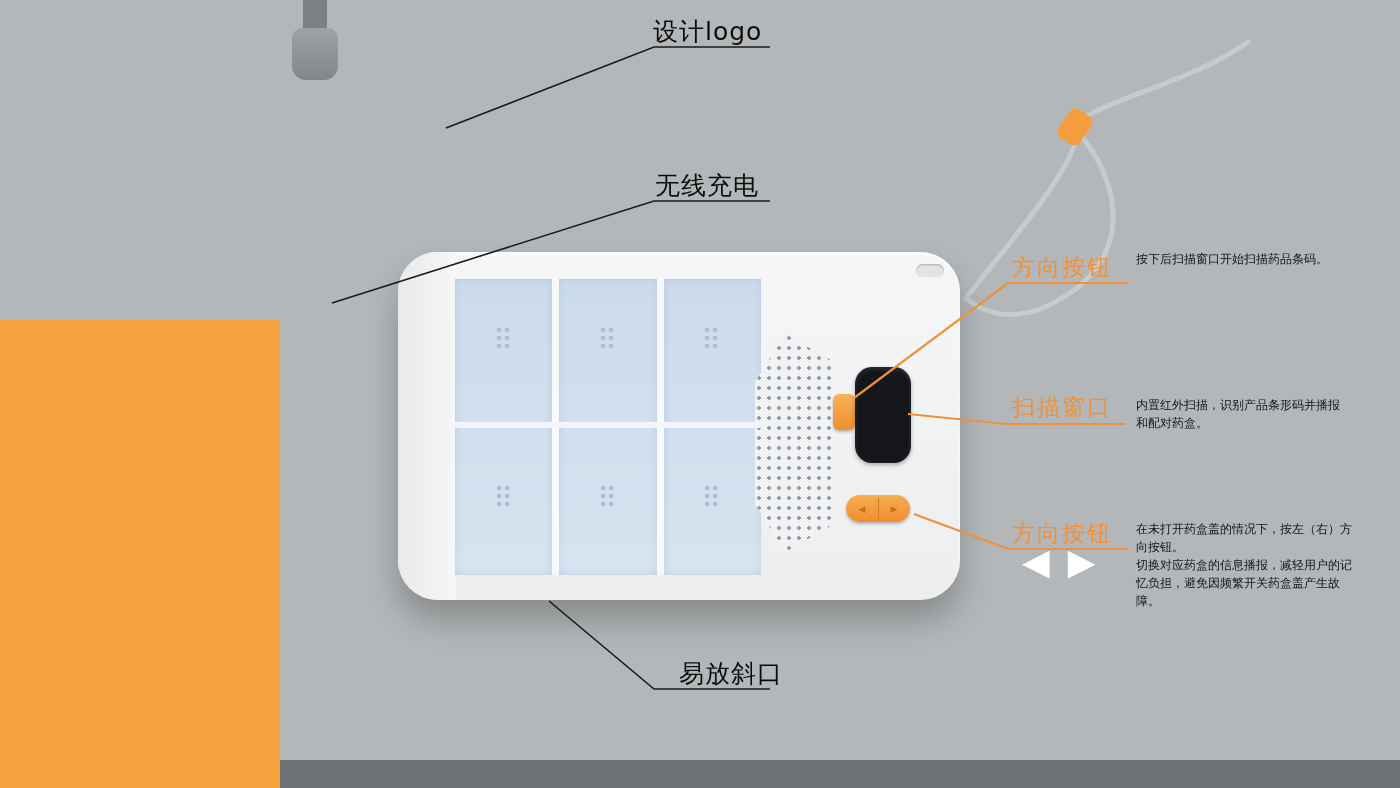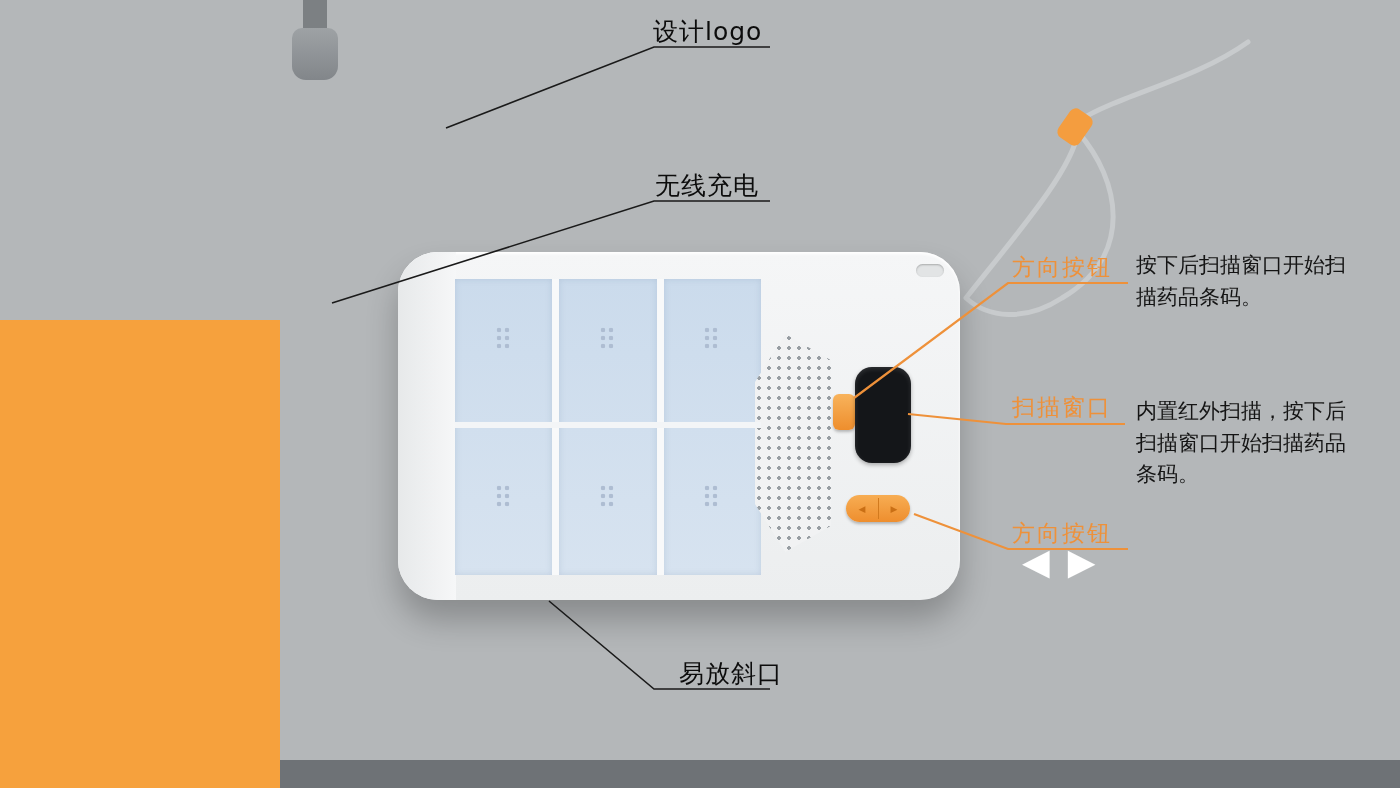--- a/index.html
+++ b/index.html
@@ -108,21 +108,21 @@
     color:#c96f15;font-size:9px;
   }
   .dir-btn::after{content:"";position:absolute;left:50%;top:3px;bottom:3px;width:1px;background:#d27a1e;}
 
   
   .lines{position:absolute;left:0;top:0;z-index:4;pointer-events:none;}
 
   
   .label{position:absolute;z-index:5;color:#0c0c0c;font-size:25px;font-weight:500;letter-spacing:1px;white-space:nowrap;}
   .olabel{position:absolute;z-index:5;color:#ee913a;font-size:23px;font-weight:500;letter-spacing:2px;white-space:nowrap;}
-  .desc{position:absolute;z-index:5;color:#141414;font-size:21px;line-height:1.5;width:215px;white-space:pre-line;}
+  .desc{position:absolute;z-index:5;color:#141414;font-size:12px;line-height:1.5;width:215px;white-space:pre-line;}
   .arrows{position:absolute;left:1022px;top:541px;z-index:5;color:#ffffff;font-size:36px;letter-spacing:18px;}
 </style>
 </head>
 <body>
 
 <div class="canvas">
 
   <div class="orange-block"></div>
   <div class="bottom-bar"></div>
 
@@ -176,19 +176,21 @@
 
   <div class="label" style="left:653px;top:15px;text-align:right;">设计logo</div>
   <div class="label" style="left:655px;top:169px;">无线充电</div>
   <div class="label" style="left:655px;top:657px;margin-left:24px;">易放斜口</div>
 
   <div class="olabel" style="left:1012px;top:252px;">方向按钮</div>
   <div class="olabel" style="left:1012px;top:392px;">扫描窗口</div>
   <div class="olabel" style="left:1012px;top:518px;font-family:Liberation Serif, serif;">方向按钮</div>
 
   <div class="desc" style="left:1136px;top:250px;">按下后扫描窗口开始扫描药品条码。</div>
-  <div class="desc" style="left:1136px;top:396px;">内置红外扫描，按下后扫描窗口开始扫描药品条码。</div>
+  <div class="desc" style="left:1136px;top:396px;">内置红外扫描，识别产品条形码并播报和配对药盒。</div>
+  <div class="desc" style="left:1136px;top:520px;width:224px;">在未打开药盒盖的情况下，按左（右）方向按钮。
+切换对应药盒的信息播报，减轻用户的记忆负担，避免因频繁开关药盒盖产生故障。</div>
 
   <div class="arrows">
     <span>◀</span><span>▶</span>
   </div>
 
 </div>
 
 </body></html>

